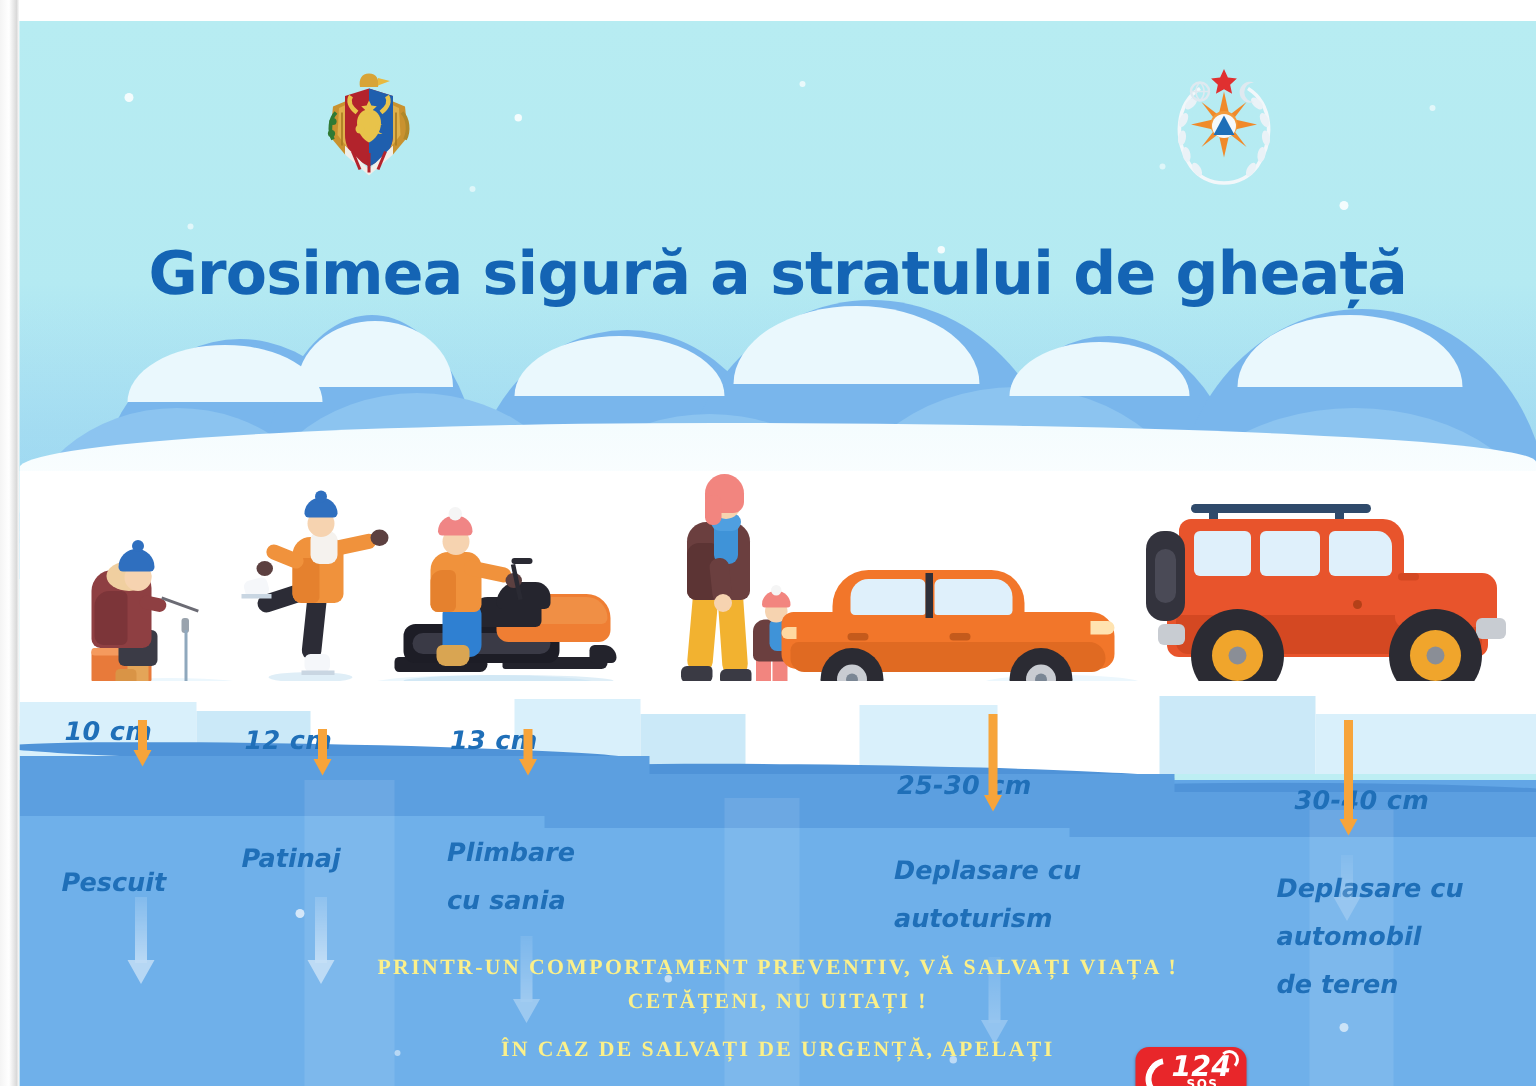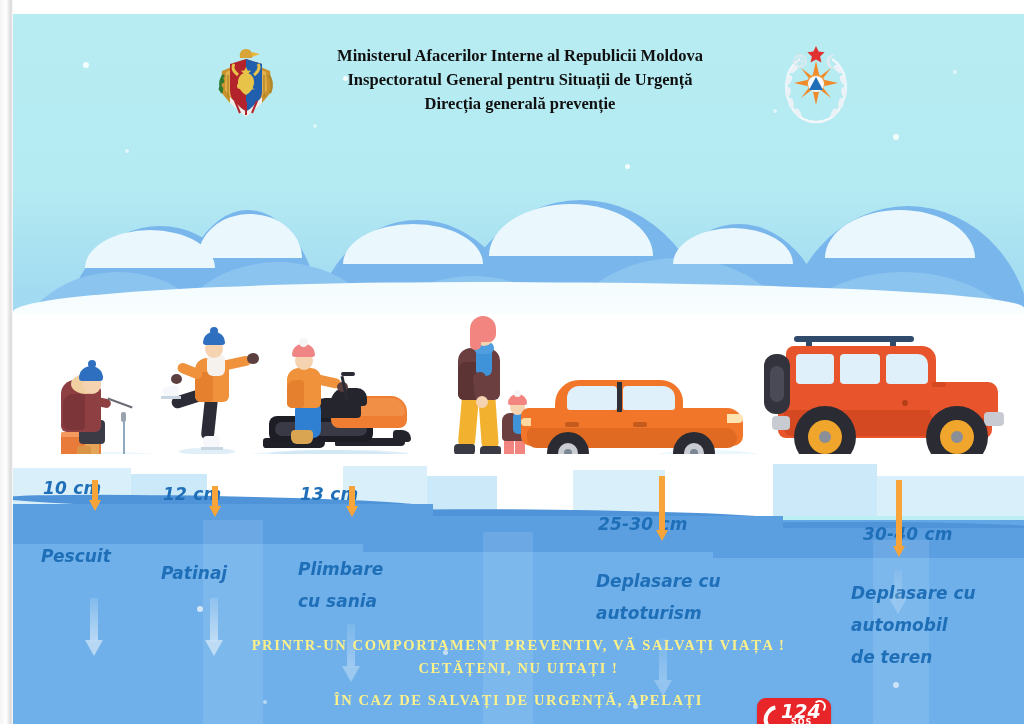--- a/index.html
+++ b/index.html
@@ -449,21 +449,21 @@
       <div class="snowdot" style="left:620px;top:250px;width:5px;height:5px;opacity:.55;"></div>
       <div class="snowdot" style="left:250px;top:246px;width:4px;height:4px;opacity:.5;"></div>
     </div>
 
     <div class="marker" style="left:28px;top:464px;width:150px;height:180px;">
       <div class="cmlabel" style="left:2px;top:0px;">10 cm</div>
       <div class="arrow-down" style="left:48px;top:2px;height:32px;">
         <div class="shaft" style="height:22px;"></div>
           <div class="head" style="top:20px;"></div>
       </div>
-      <div class="act" style="left:0px;top:65px;">Pescuit</div>
+      <div class="act" style="left:0px;top:98px;">Pescuit</div>
       <div class="wfade" style="left:44px;top:120px;height:60px;">
         <div class="ws"></div>
           <div class="wh"></div>
       </div>
     </div>
 
     <div class="marker" style="left:148px;top:470px;width:150px;height:180px;">
       <div class="cmlabel" style="left:2px;top:0px;">12 cm</div>
       <div class="arrow-down" style="left:48px;top:2px;height:32px;">
         <div class="shaft" style="height:22px;"></div>
@@ -559,25 +559,20 @@
           <path d="M14 52 L30 68 L46 52 L46 58 L30 72 L14 58 Z" fill="#f0eee9"></path>
           <g stroke="#b2232c" stroke-width="2">
             <path d="M19 56 L24 68"></path>
               <path d="M30 57 L30 70"></path>
               <path d="M41 56 L36 68"></path>
           </g>
         </g>
       </svg>
     </div>
 
-    <div class="hdr-text">
-      <div>Ministerul Afacerilor Interne al Republicii Moldova</div>
-      <div>Inspectoratul General pentru Situații de Urgență</div>
-      <div>Direcția generală prevenție</div>
-    </div>
 
     <div class="emblem-r">
       <svg viewBox="0 0 76 82" width="76" height="82">
 
         <g fill="none" stroke="#f2f7fa" stroke-width="2.4">
           <path d="M22 16 C6 26 4 50 16 68 C22 76 30 79 38 79"></path>
           <path d="M54 16 C70 26 72 50 60 68 C54 76 46 79 38 79"></path>
         </g>
         <g fill="#eaf2f7">
           <ellipse cx="16" cy="26" rx="5" ry="2.6" transform="rotate(-45 16 26)"></ellipse>
@@ -604,20 +599,21 @@
           <path d="M23 25 L40 38 L53 55 L36 42 Z"></path>
           <path d="M53 25 L36 38 L23 55 L40 42 Z"></path>
         </g>
         <circle cx="38" cy="40" r="9" fill="#f29a3c"></circle>
 
         <circle cx="38" cy="41" r="8" fill="#f6f9fb"></circle>
         <path d="M38 34 L45 47 L31 47 Z" fill="#1f6fb8"></path>
       </svg>
     </div>
 
+    <div class="title">Grosimea sigură a stratului de gheață</div>
 
     <div class="footer">
       <div>PRINTR-UN COMPORTAMENT PREVENTIV, VĂ SALVAȚI VIAȚA !</div>
       <div>CETĂȚENI, NU UITAȚI !</div>
       <span class="l3">ÎN CAZ DE SALVAȚI DE URGENȚĂ, APELAȚI</span>
     </div>
 
     <div class="badge112">
       <div class="hs"></div>
       <div class="num">124</div>

